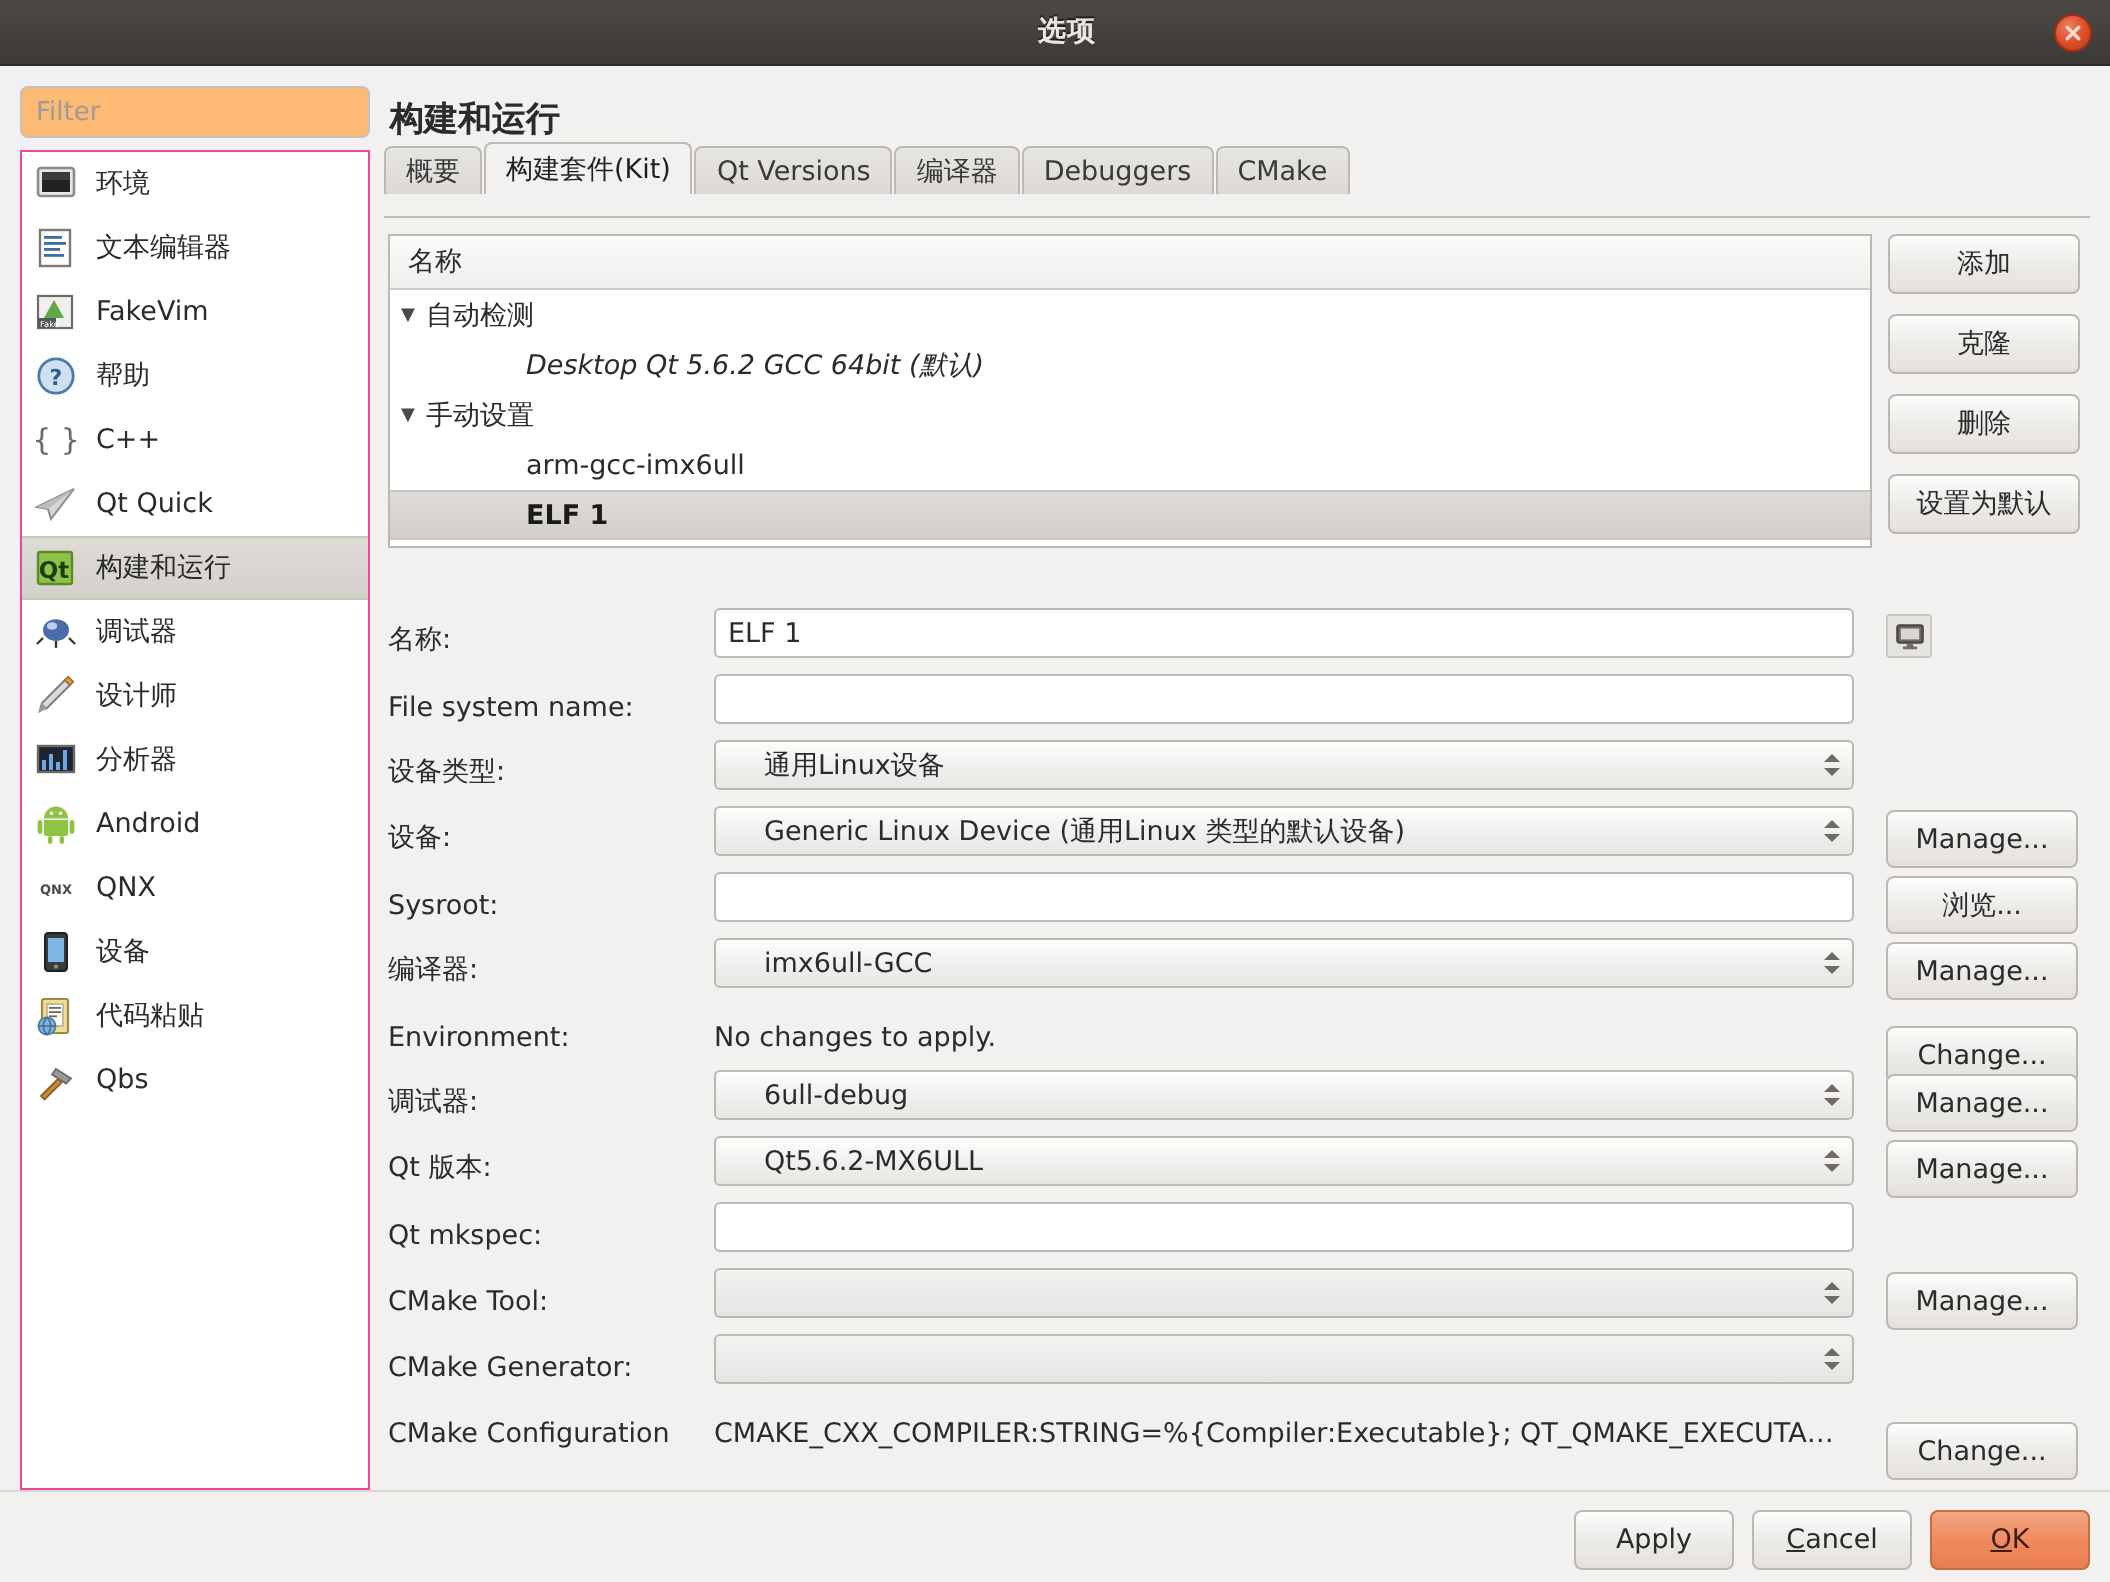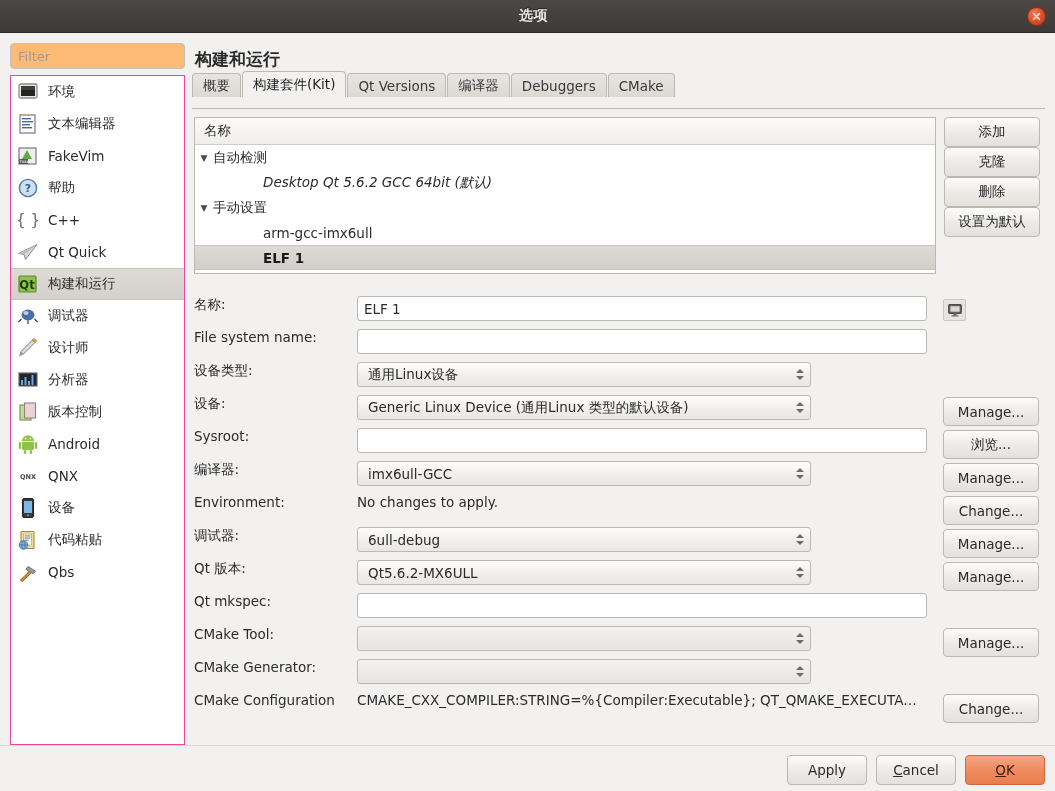--- a/index.html
+++ b/index.html
@@ -147,49 +147,49 @@
   }
   .btn {
     background: linear-gradient(to bottom, #fcfcfb 0%, #eceae7 55%, #e4e1dd 100%);
     border: 1px solid #bbb8b4; border-radius: 4px;
     font-size: 13.5px; color: #2b2b2b;
     font-family: "DejaVu Sans", "Liberation Sans", sans-serif;
     cursor: pointer; white-space: nowrap;
     display: flex; align-items: center; justify-content: center;
   }
   .btn:disabled { color: #a5a2a0; }
-  #tree-side-btns .btn { width: 96px; height: 30px; }
+  #tree-side-btns .btn { width: 96px; height: 30px; margin-bottom: 10px; }
 
   
   #form { position: absolute; left: 2px; top: 253px; width: 851px; }
   .frow {
     position: relative; height: 33px;
-    display: flex; align-items: flex-start;
+    display: flex; align-items: flex-end;
   }
   .flabel {
     width: 163px; flex: 0 0 163px;
     font-size: 13.5px; color: #2b2b2b; white-space: nowrap;
   }
   .fctl { flex: 1 1 auto; position: relative; }
 
   .txtfield {
     width: 570px; height: 25px;
     border: 1px solid #bcb9b5; border-radius: 3px;
     background: #ffffff; padding: 0 6px;
     font-size: 13.5px; color: #2b2b2b;
     font-family: "DejaVu Sans", "Liberation Sans", sans-serif;
     outline: none;
   }
   .combo {
     position: relative;
-    width: 454px; height: 25px;
+    width: 570px; height: 25px;
     border: 1px solid #bcb9b5; border-radius: 3px;
     background: linear-gradient(to bottom, #fdfdfc 0%, #f0eeec 60%, #e9e7e4 100%);
     display: flex; align-items: center;
-    padding: 0 22px 0 10px;
+    padding: 0 22px 0 24px;
     font-size: 13.5px; color: #2b2b2b;
     cursor: pointer; white-space: nowrap; overflow: hidden;
   }
   .combo.disabled {
     background: linear-gradient(to bottom, #f3f2f1 0%, #eceae8 60%, #e7e5e3 100%);
     color: #a5a2a0;
   }
   .combo .spin {
     position: absolute; right: 6px; top: 0; height: 100%;
     display: flex; flex-direction: column; align-items: center; justify-content: center;
@@ -335,27 +335,20 @@
           <span class="cat-ico"><svg width="22" height="22" viewBox="0 0 22 22">
               <rect x="2" y="4" width="18" height="13" fill="#1e2430" stroke="#6d6a66" stroke-width="1.2"></rect>
               <g fill="#6fa8dc">
                 <rect x="4" y="11" width="2" height="5"></rect>
                 <rect x="7.5" y="8" width="2" height="8"></rect>
                 <rect x="11" y="12" width="2" height="4"></rect>
                 <rect x="14.5" y="6" width="2" height="10"></rect>
               </g>
             </svg></span>
           <span class="cat-label">分析器</span>
-        </div>
-        <div class="cat-item">
-          <span class="cat-ico"><svg width="22" height="22" viewBox="0 0 22 22">
-              <rect x="3" y="4" width="11" height="15" fill="#bfe09a" stroke="#6f9047" stroke-width="1.1"></rect>
-              <rect x="7.5" y="2" width="11" height="15" fill="#e8d3d6" stroke="#9a7e82" stroke-width="1.1"></rect>
-            </svg></span>
-          <span class="cat-label">版本控制</span>
         </div>
         <div class="cat-item">
           <span class="cat-ico"><svg width="22" height="22" viewBox="0 0 22 22">
               <path d="M5 9 h12 v7 a1 1 0 0 1 -1 1 h-10 a1 1 0 0 1 -1 -1 z" fill="#8ec441"></path>
               <path d="M5 8.2 a6 6 0 0 1 12 0 z" fill="#8ec441"></path>
               <circle cx="8.7" cy="5.6" r="0.9" fill="#fff"></circle>
               <circle cx="13.3" cy="5.6" r="0.9" fill="#fff"></circle>
               <rect x="1.8" y="9" width="2.4" height="7" rx="1.2" fill="#8ec441"></rect>
               <rect x="17.8" y="9" width="2.4" height="7" rx="1.2" fill="#8ec441"></rect>
               <rect x="7" y="17" width="2.2" height="4" rx="1.1" fill="#8ec441"></rect>

